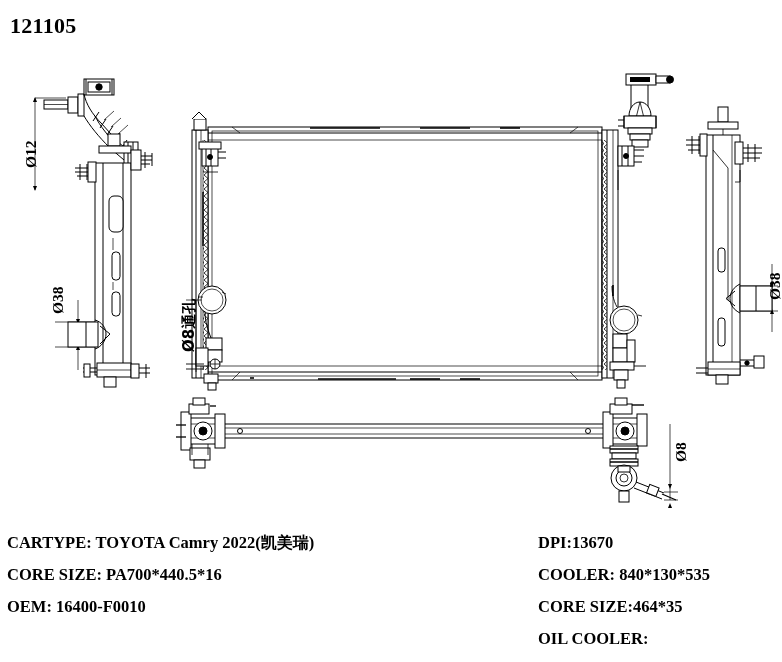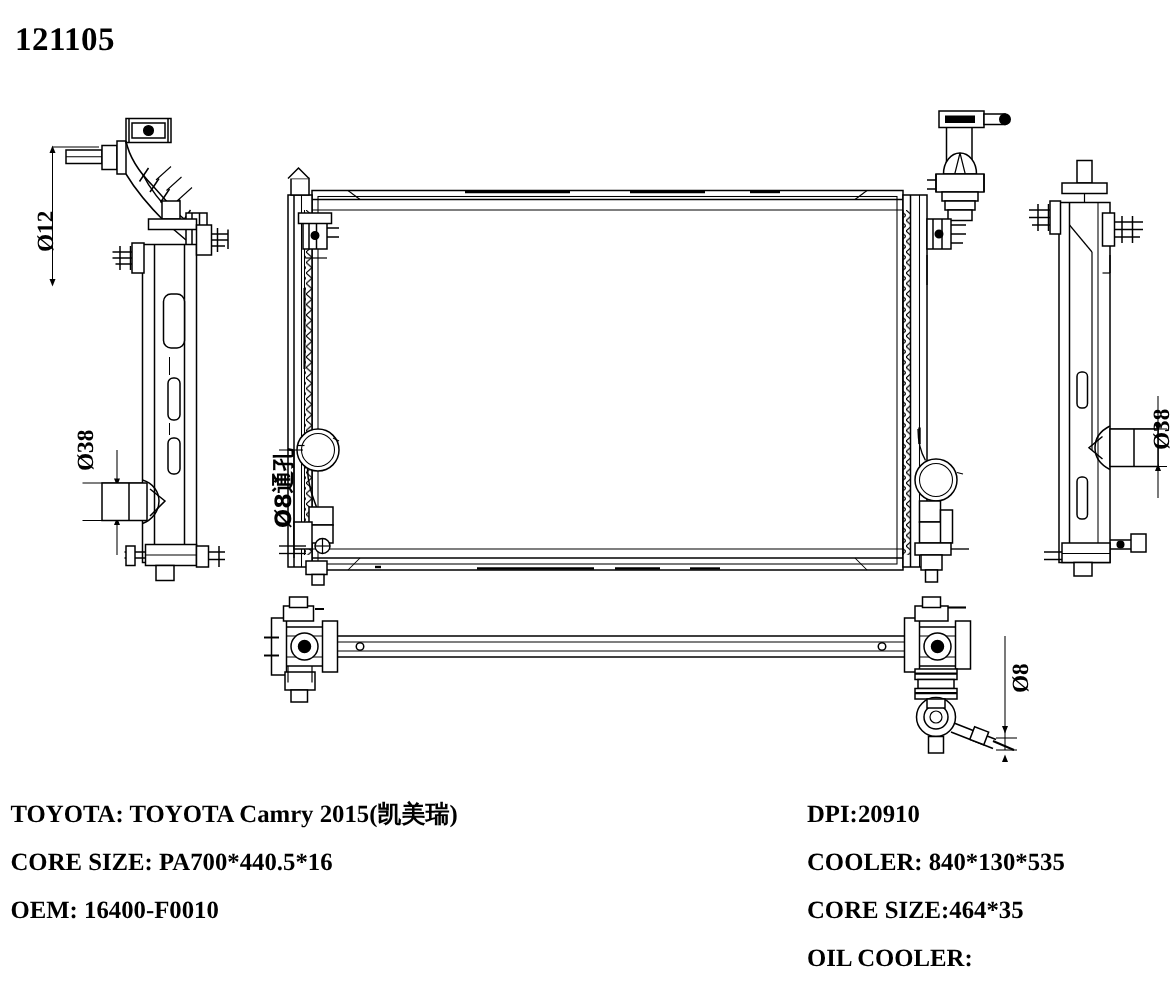--- a/index.html
+++ b/index.html
@@ -433,36 +433,36 @@
   <div class="dim" id="dim-d38-left">Ø38</div>
 
   <div class="dim-cjk" id="dim-d8-hole">Ø8通孔</div>
 
   <div class="dim" id="dim-d38-right">Ø38</div>
 
   <div class="dim" id="dim-d8-bottom">Ø8</div>
 
   <div class="spec-block" id="spec-left">
     <div class="spec-line">
-      <span>TOYOTA:</span>
-      <span>TOYOTA  Camry 2015(</span><span class="cjk">凯美瑞</span><span>)</span>
+      <span>CARTYPE:</span>
+      <span>TOYOTA  Camry 2022(</span><span class="cjk">凯美瑞</span><span>)</span>
     </div>
     <div class="spec-line">
       <span>CORE SIZE:</span>
       <span>PA700*440.5*16</span>
     </div>
     <div class="spec-line">
       <span>OEM:</span>
       <span>16400-F0010</span>
     </div>
   </div>
 
   <div class="spec-block" id="spec-right">
     <div class="spec-line">
-      <span>DPI:</span><span>20910</span>
+      <span>DPI:</span><span>13670</span>
     </div>
     <div class="spec-line">
       <span>COOLER:</span>
       <span>840*130*535</span>
     </div>
     <div class="spec-line">
       <span>CORE SIZE:</span><span>464*35</span>
     </div>
     <div class="spec-line">
       <span>OIL COOLER:</span><span></span>

